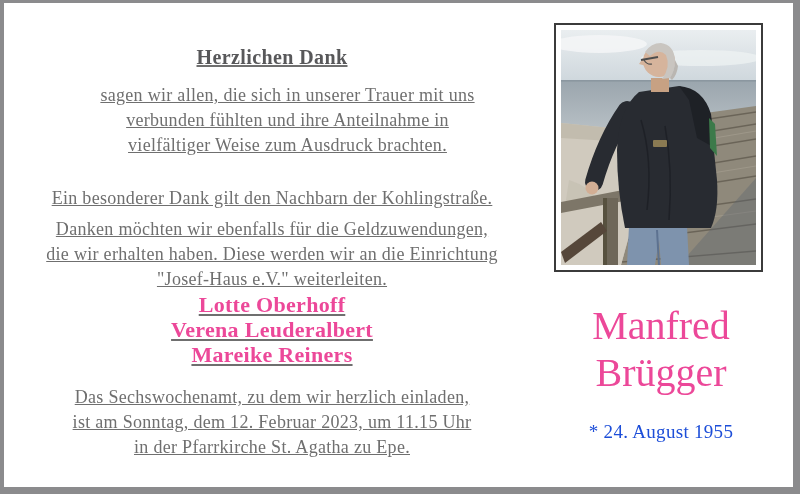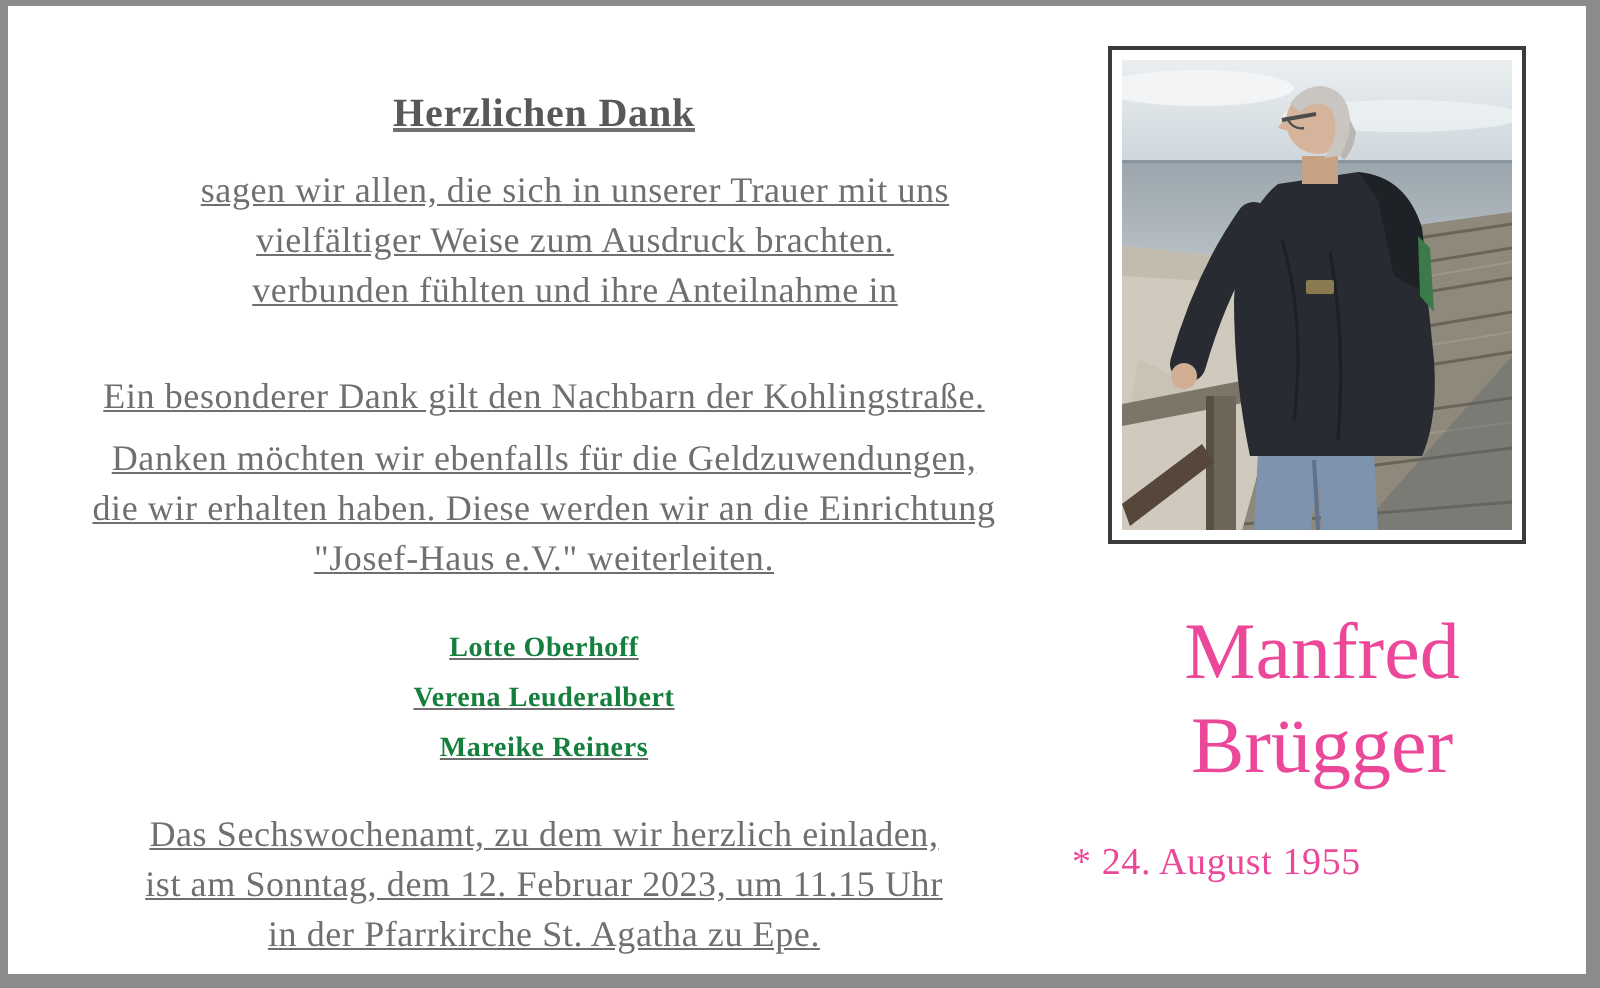--- a/index.html
+++ b/index.html
@@ -39,25 +39,24 @@
     margin: 0;
     font-size: 18px;
     line-height: 25px;
     letter-spacing: 0.3px;
   }
   .para .line { display: block; }
   .para-intro     { margin-top: 16px; padding-left: 31px; }
   .para-neighbors { margin-top: 28px; }
   .para-donations { margin-top: 6px; }
   .mourners {
-    margin-top: 20px;
-    font-size: 14px;
+    font-size: 22px;
     line-height: 25px;
     font-weight: bold;
-    color: #15803d;
+    color: #ec4899;
     letter-spacing: 0.3px;
   }
   .mourners .line { display: block; }
   .para-service   { margin-top: 18px; }
 
   
   .photo-frame {
     position: absolute;
     left: 550px;
     top: 20px;
@@ -78,39 +77,39 @@
     text-align: center;
     font-size: 40px;
     line-height: 47px;
     color: #ec4899;
   }
   .dates-block {
     position: absolute;
     left: 532px;
     top: 416px;
     width: 250px;
-    text-align: left;
+    text-align: center;
     font-size: 19px;
     line-height: 25px;
-    color: #ec4899;
+    color: #1d4ed8;
     letter-spacing: 0.3px;
   }
 </style>
 </head>
 <body>
 
 <div class="page">
 
   <div class="left-col">
     <h1 class="heading">Herzlichen Dank</h1>
 
     <p class="para para-intro">
       <span class="line">sagen wir allen, die sich in unserer Trauer mit uns</span>
+      <span class="line">verbunden fühlten und ihre Anteilnahme in</span>
       <span class="line">vielfältiger Weise zum Ausdruck brachten.</span>
-      <span class="line">verbunden fühlten und ihre Anteilnahme in</span>
     </p>
 
     <p class="para para-neighbors">
       <span class="line">Ein besonderer Dank gilt den Nachbarn der Kohlingstraße.</span>
     </p>
 
     <p class="para para-donations">
       <span class="line">Danken möchten wir ebenfalls für die Geldzuwendungen,</span>
       <span class="line">die wir erhalten haben. Diese werden wir an die Einrichtung</span>
       <span class="line">"Josef-Haus e.V." weiterleiten.</span>

